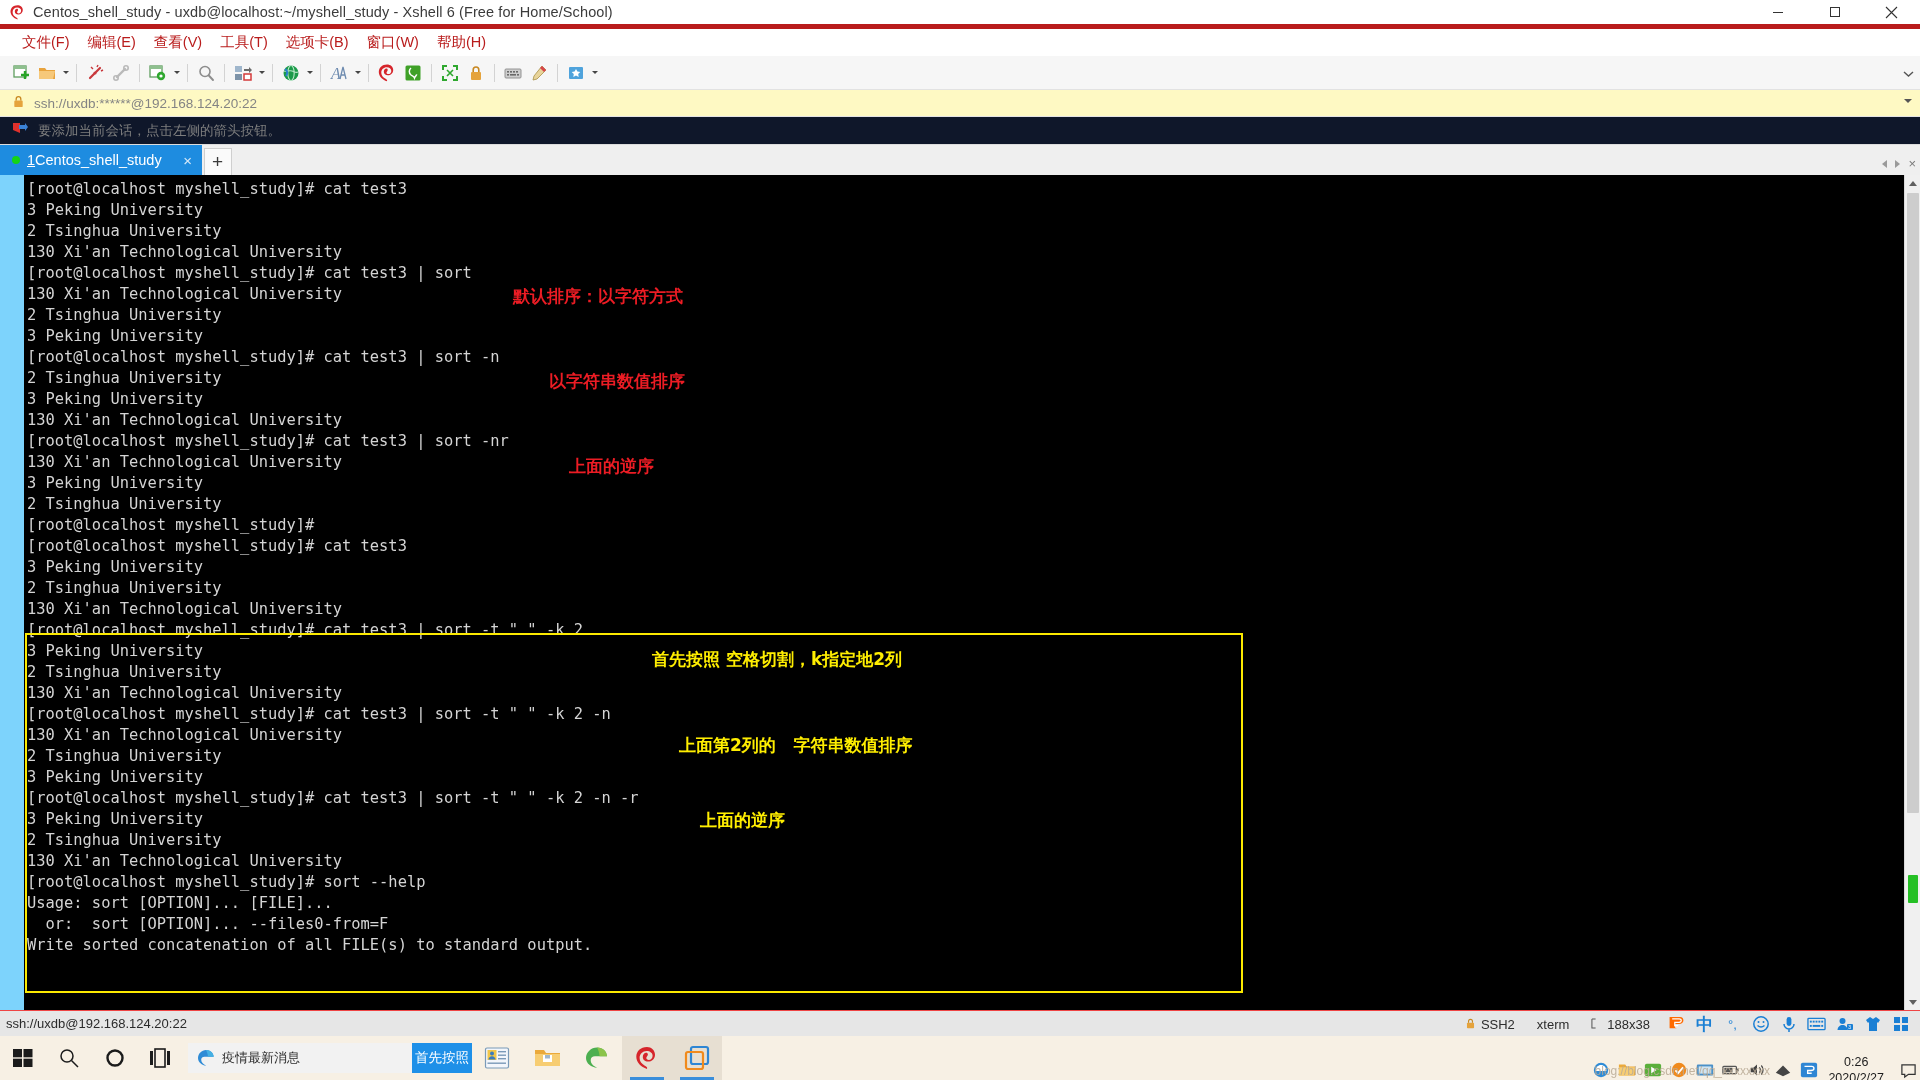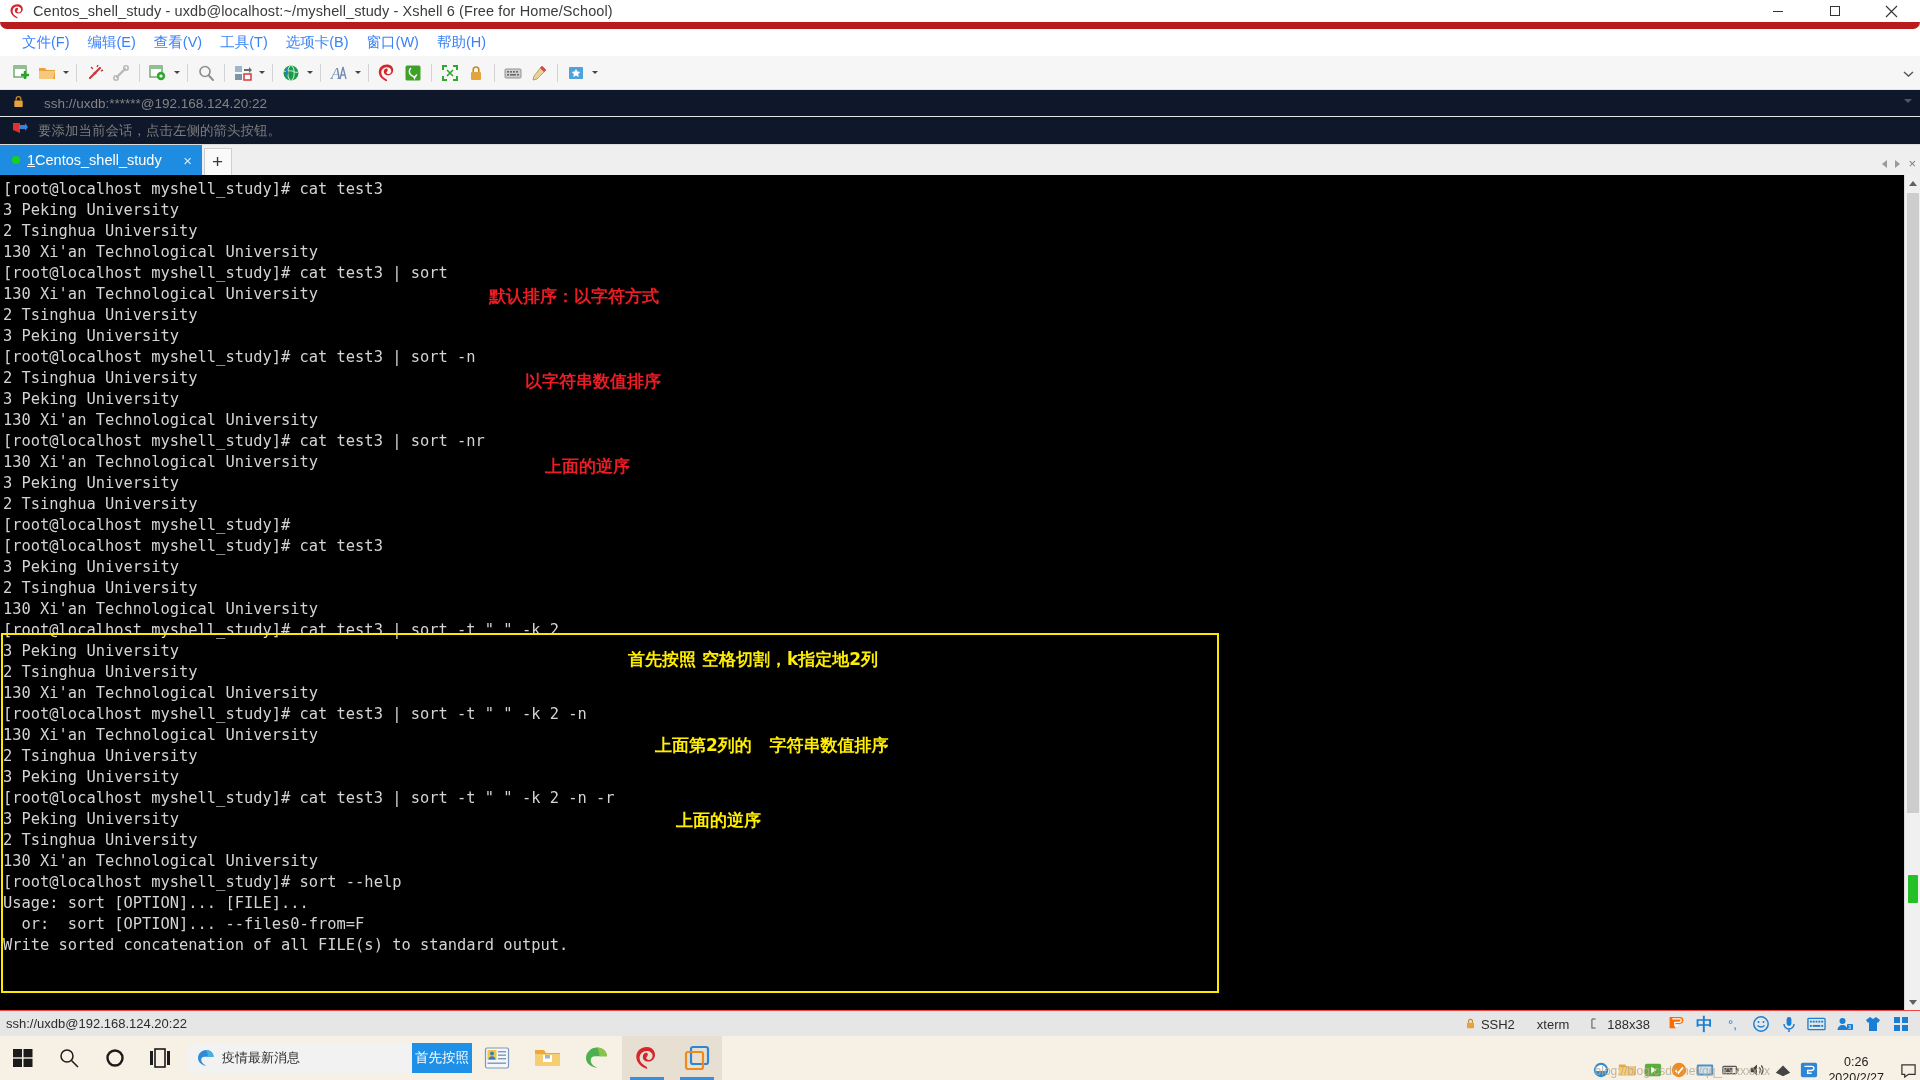--- a/index.html
+++ b/index.html
@@ -7,61 +7,61 @@
     width: 1920px; height: 1080px;
     overflow: hidden;
     font-family: "Liberation Sans", sans-serif;
     background: #ffffff;
   }
   .app { position: relative; width: 1920px; height: 1080px; display: flex; flex-direction: column; }
 
   
   .titlebar {
     height: 29px; background: #ffffff; display: flex; align-items: center;
-    border-bottom: 7px solid #b91c1c; flex: 0 0 29px; border-radius: 7px;
+    border-bottom: 5px solid #b91c1c; flex: 0 0 29px;
   }
   .tb-icon { width: 17px; height: 17px; margin: 0 7px 0 9px; position: relative; flex: 0 0 auto; }
   .tb-title { font-size: 14.5px; color: #3b3b3b; letter-spacing: .1px; white-space: nowrap; }
   .tb-spacer { flex: 1 1 auto; }
   .tb-btns { display: flex; height: 29px; }
   .tb-btn {
     width: 57px; height: 29px; display: flex; align-items: center; justify-content: center;
     color: #2a2a2a;
   }
   .tb-btn svg { display: block; }
 
   
   .menubar {
     height: 27px; background: #ffffff; display: flex; align-items: center;
     padding-left: 13px; flex: 0 0 27px;
   }
   .menu-item {
-    font-size: 14.5px; color: #3b82f6; padding: 2px 9px 3px 9px; white-space: nowrap;
+    font-size: 14.5px; color: #b91c1c; padding: 2px 9px 3px 9px; white-space: nowrap;
   }
 
   
   .toolbar {
     height: 34px; background: #f6f6f6; display: flex; align-items: center;
     padding-left: 8px; border-bottom: 1px solid #e2e2e2; flex: 0 0 34px; position: relative;
   }
   .tool { width: 26px; height: 26px; position: relative; display: flex; align-items: center; justify-content: center; flex: 0 0 auto;}
   .caret { width: 11px; height: 26px; display: flex; align-items: center; justify-content: center; flex: 0 0 auto; }
   .caret:after {
     content: ""; border-left: 3.2px solid transparent; border-right: 3.2px solid transparent;
     border-top: 3.6px solid #454545; display: block;
   }
   .tsep { width: 1px; height: 18px; background: #d3d3d3; margin: 0 5px; flex: 0 0 auto; }
   .tb-right-caret {
     position: absolute; right: 6px; top: 0; height: 34px; display: flex; align-items: center;
   }
 
   
   .addrbar {
-    height: 27px; background: #0f172a; border-bottom: 1px solid #e4e4e4;
-    display: flex; align-items: center; padding-left: 12px; flex: 0 0 27px; position: relative; gap: 10px;
+    height: 27px; background: #fef9c3; border-bottom: 1px solid #e4e4e4;
+    display: flex; align-items: center; padding-left: 12px; flex: 0 0 27px; position: relative;
   }
   .addr-text { font-size: 13.5px; color: #848484; margin-left: 9px; }
   .addr-caret { position: absolute; right: 8px; top: 9px; }
   .addr-caret:after {
     content: ""; border-left: 4px solid transparent; border-right: 4px solid transparent;
     border-top: 4.5px solid #555; display: block;
   }
 
   
   .hintbar {
@@ -93,21 +93,21 @@
   }
   .tabbar-right {
     position: absolute; right: 4px; bottom: 4px; display: flex; align-items: center; gap: 8px;
     color: #8a8a8a; font-size: 11px;
   }
   .tri-l:after { content:""; display:block; border-top:4.5px solid transparent;border-bottom:4.5px solid transparent;border-right:5px solid #9a9a9a;}
   .tri-r:after { content:""; display:block; border-top:4.5px solid transparent;border-bottom:4.5px solid transparent;border-left:5px solid #9a9a9a;}
   .tb-x { font-size: 13px; color: #7a7a7a; }
 
   
-  .term-wrap { flex: 1 1 auto; position: relative; background: #1d4ed8; display: flex; }
+  .term-wrap { flex: 1 1 auto; position: relative; background: #7dd3fc; display: flex; padding-left: 24px; }
   .term {
     flex: 1 1 auto; position: relative; background: #000; overflow: hidden;
     font-family: "DejaVu Sans Mono", "Liberation Mono", monospace;
     font-size: 15.4px; line-height: 21px; color: #d4d4d4;
     padding: 4px 0 0 3px; white-space: pre;
   }
   .term .ln { height: 21px; }
   .annot { position: absolute; white-space: pre; font-family: "DejaVu Sans", sans-serif; }
   .yellowbox {
     position: absolute; border: 2.5px solid #fbe900; pointer-events: none;

